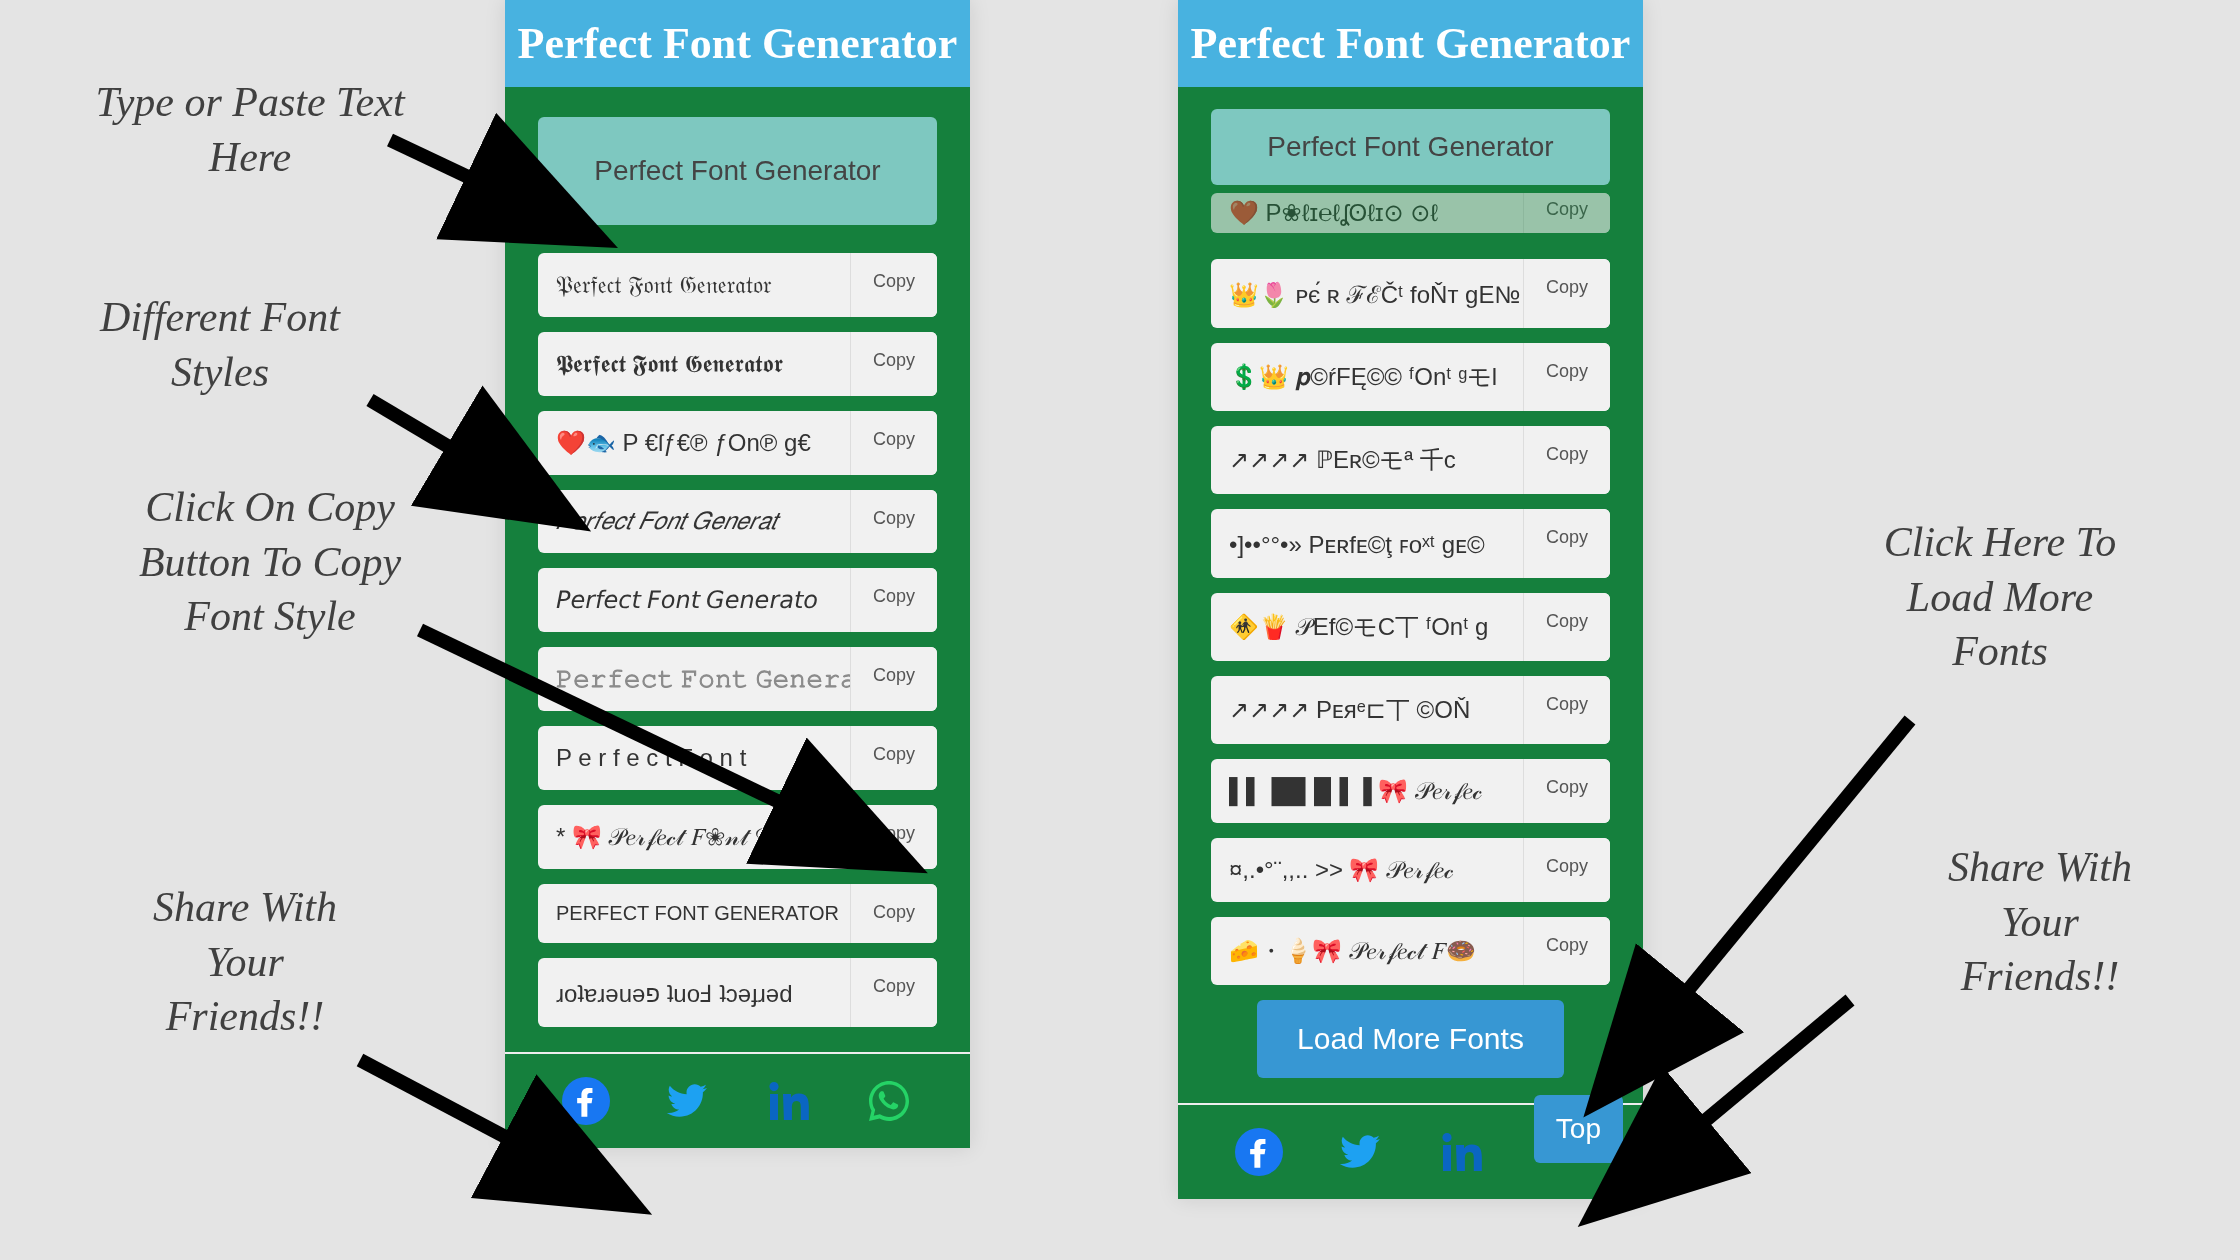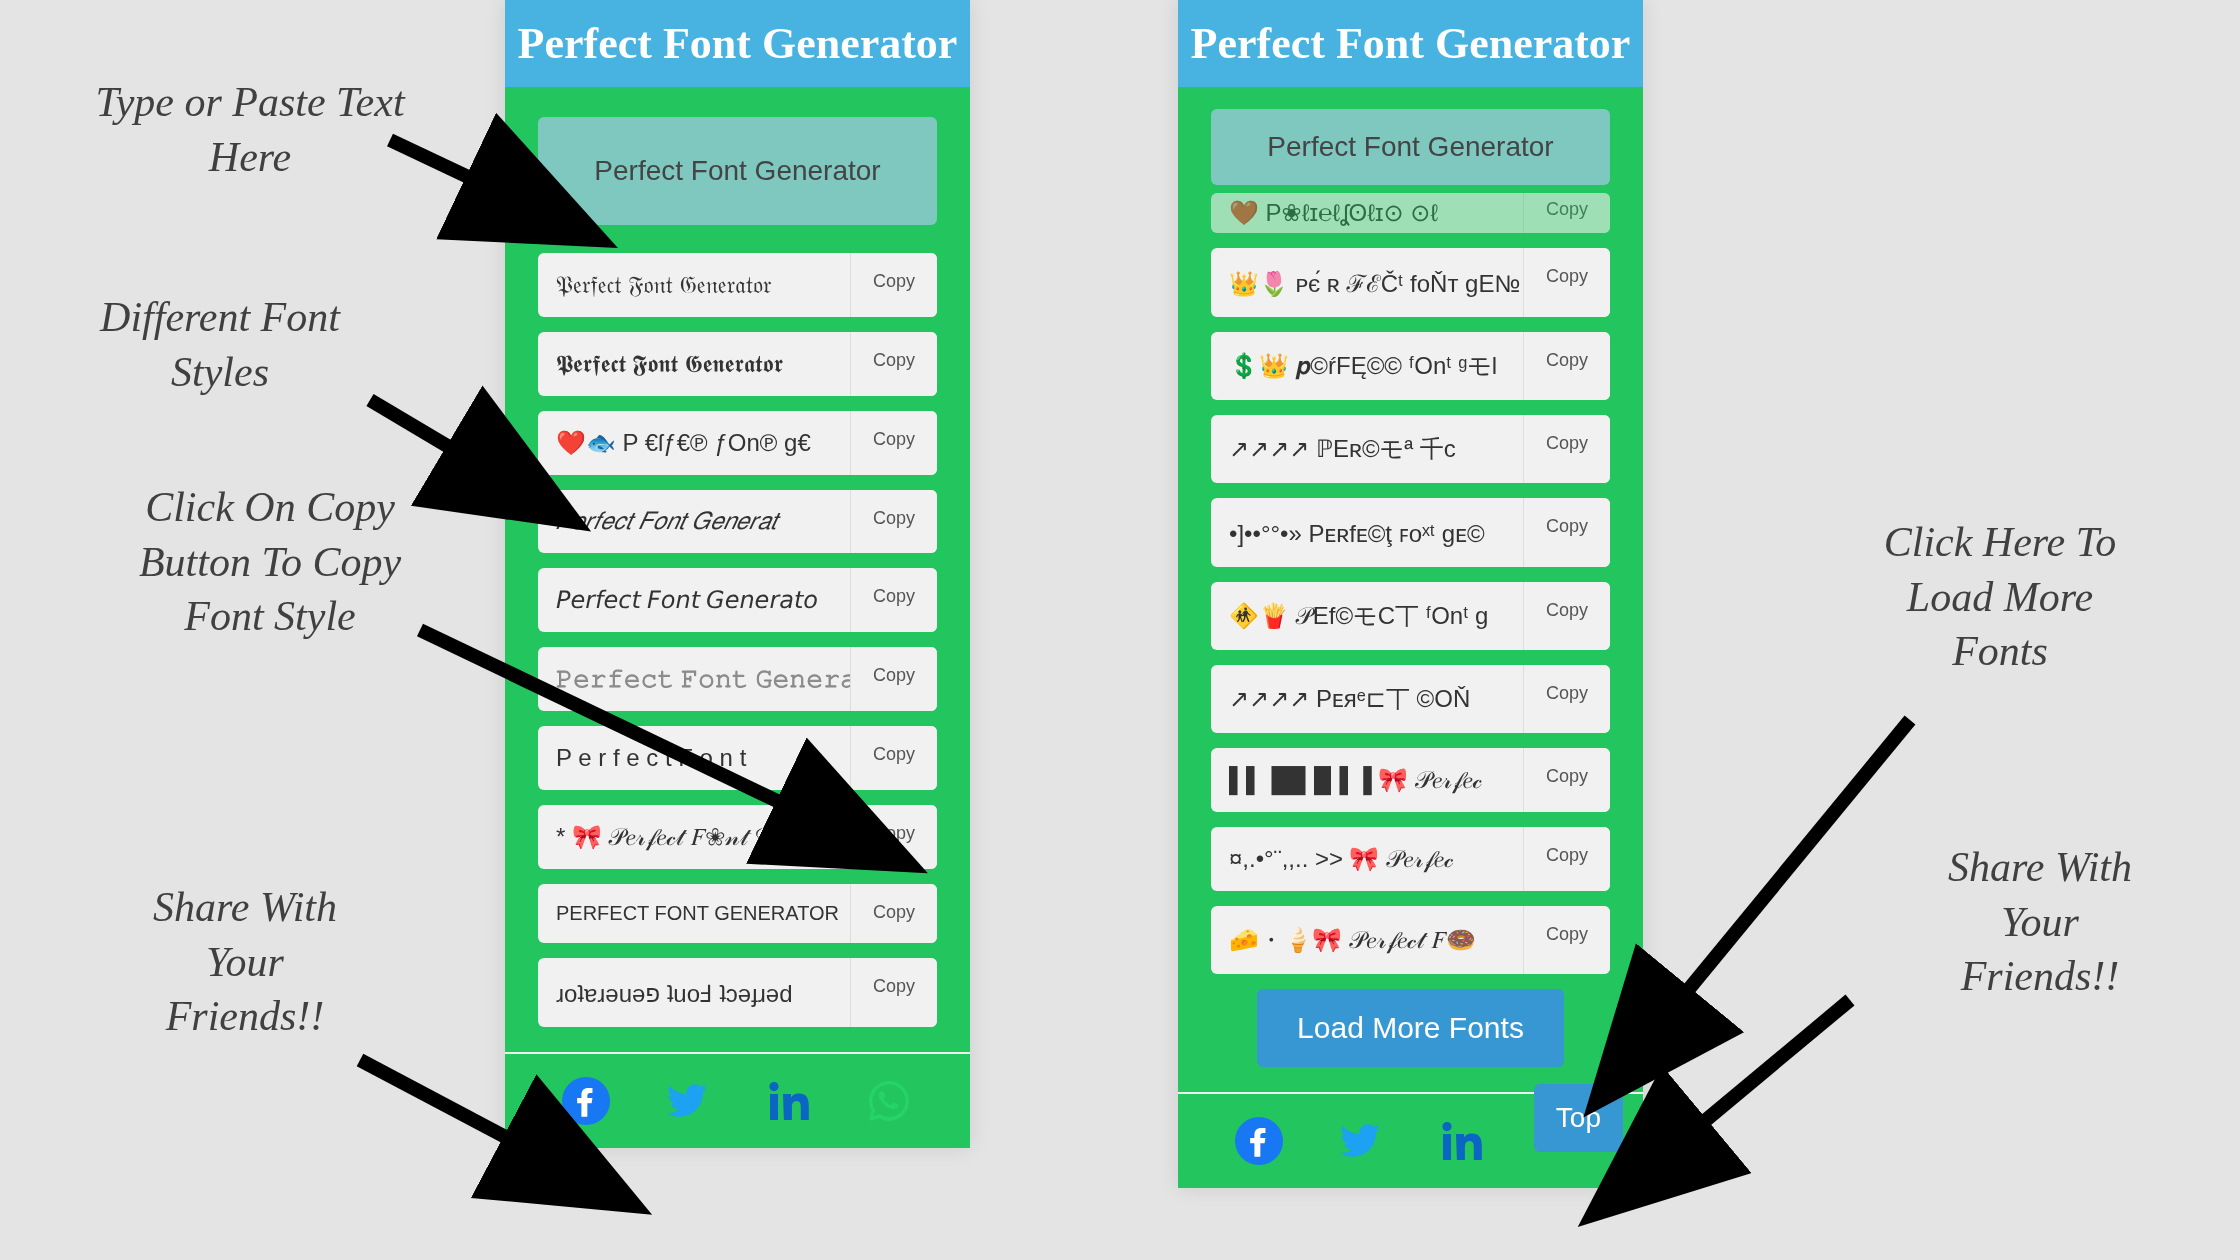--- a/index.html
+++ b/index.html
@@ -7,21 +7,21 @@
       background: #e4e4e4;
       font-family: Arial, sans-serif;
       width: 2240px;
       height: 1260px;
       position: relative;
       overflow: hidden;
     }
     .phone {
       position: absolute;
       width: 465px;
-      background: #22c55e;
+      background: #15803d;
       box-shadow: 0 0 20px rgba(0,0,0,0.1);
     }
     .phone-left { left: 505px; top: 0; }
     .phone-right { left: 1178px; top: 0; }
     .header {
       background: #48b2e0;
       color: #fff;
       font-family: 'Times New Roman', serif;
       font-size: 44px;
       font-weight: bold;
@@ -120,21 +120,21 @@
       line-height: 1.3;
     }
     svg.arrow-svg {
       position: absolute;
       overflow: visible;
     }
     .partial-row {
       display: flex;
       background: #f1f1f1;
       border-radius: 6px;
-      margin-bottom: 15px;
+      margin-bottom: 26px;
       overflow: hidden;
       opacity: 0.6;
     }
     .italic-serif { font-family: 'Times New Roman', serif; font-style: italic; }
     .outline { color: #999; -webkit-text-stroke: 1px #888; }
   </style>
 </head>
 <body>
 
 <div class="phone phone-left">

